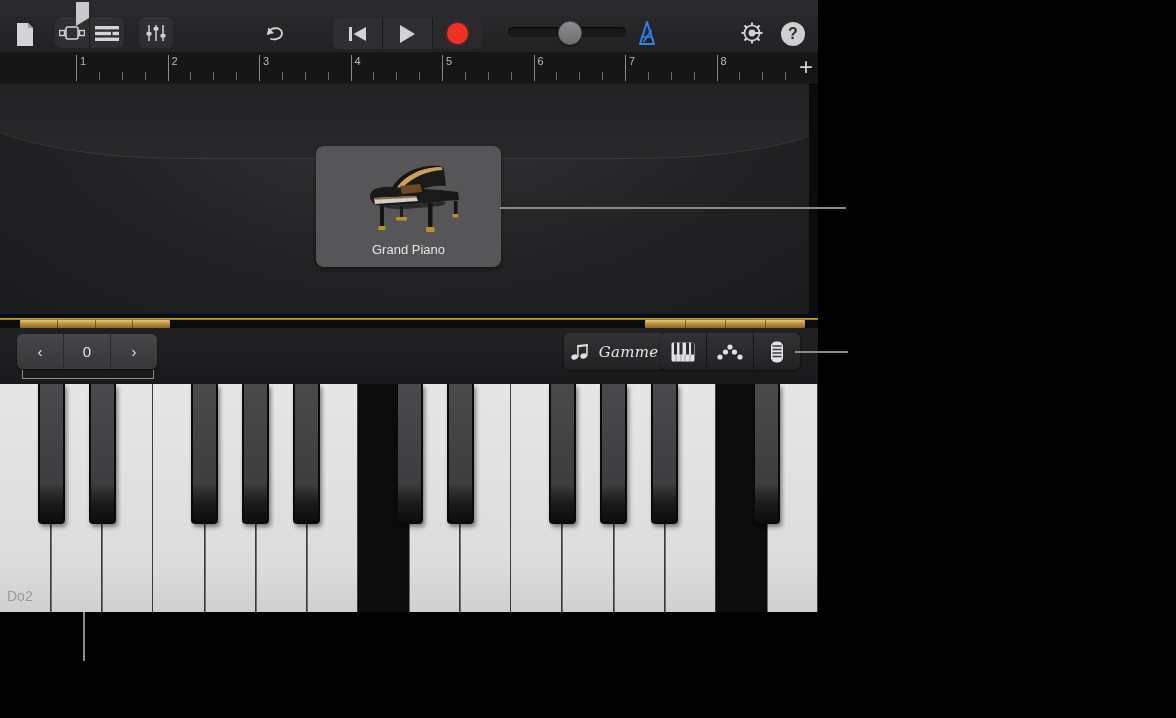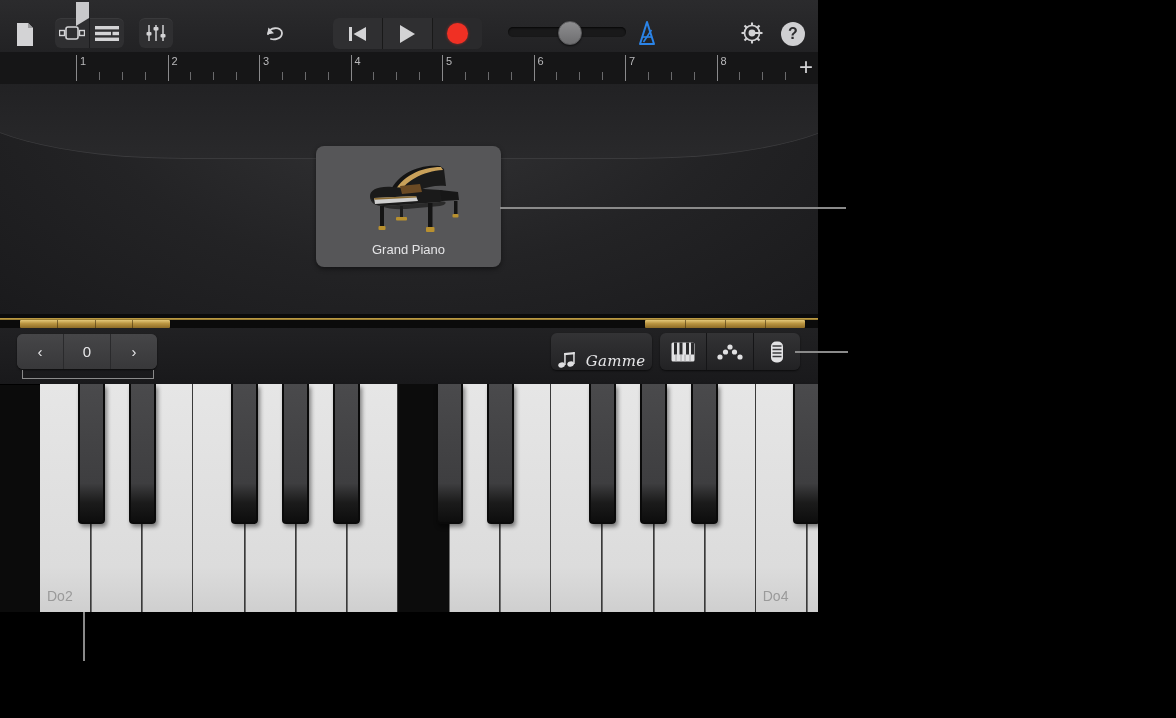--- a/index.html
+++ b/index.html
@@ -40,21 +40,21 @@
   .bar-num{position:absolute;left:4px;top:3px;font-size:11px;color:#b9b9bb;line-height:12px;}
   .tick{position:absolute;top:20px;width:1px;height:8px;background:#6a6a6c;}
   .playhead{position:absolute;left:76px;top:2px;width:14px;height:24px;z-index:4;}
   .playhead .ph-body{position:absolute;left:0;top:0;width:13px;height:16px;background:#c9c9cb;}
   .playhead .ph-tip{position:absolute;left:0;top:16px;width:0;height:0;
         border-left:13px solid #c9c9cb;border-bottom:8px solid transparent;}
   .ruler-plus{position:absolute;left:797px;top:58px;width:18px;height:18px;color:#d4d4d6;font-size:24px;
         line-height:18px;text-align:center;font-weight:300;}
 
   
-  .stage{position:absolute;left:0;top:84px;width:809px;height:230px;overflow:hidden;background:#161618;padding-left:40px;}
+  .stage{position:absolute;left:0;top:84px;width:809px;height:230px;overflow:hidden;background:#161618;}
   .stage-hood{position:absolute;left:-40px;top:-46px;width:900px;height:120px;
      background:linear-gradient(#1d1d1f,#29292b);border-radius:50%/100%;border-bottom:1px solid #3a3a3c;}
   .stage-body{position:absolute;left:0;top:16px;width:818px;height:214px;
      background:radial-gradient(ellipse at 50% 0%, #343436 0%, #232325 55%, #1a1a1c 100%);}
   .inst-card{position:absolute;left:316px;top:62px;width:185px;height:121px;background:#565658;border-radius:8px;
      box-shadow:0 2px 5px rgba(0,0,0,.45);}
   .piano-art{position:absolute;left:28px;top:10px;width:128px;height:78px;}
   .inst-label{position:absolute;left:0;top:96px;width:185px;text-align:center;color:#e4e4e6;font-size:13px;}
 
   
@@ -79,31 +79,31 @@
      display:flex;align-items:center;justify-content:center;}
   .script{font-family:"DejaVu Serif",serif;font-style:italic;font-size:15px;color:#e6e6e8;letter-spacing:.3px;}
   .sustain-lock{width:22px;height:35px;background:#1a1a1c;display:flex;align-items:center;justify-content:center;
      border-left:1px solid #131315;}
   .glissando{position:absolute;left:359px;top:333px;width:99px;height:37px;border-radius:6px;
      background:linear-gradient(#333335,#222224);box-shadow:0 1px 2px rgba(0,0,0,.6);
      display:flex;flex-direction:column;align-items:center;justify-content:center;}
   .dots{display:flex;gap:6px;margin-top:3px;}
   .dot{width:5px;height:5px;border-radius:50%;background:#5c5c5e;}
   .dot.on{background:#d9d9db;}
-  .gamme{position:absolute;left:551px;top:333px;width:101px;height:37px;border-radius:6px;
+  .gamme{position:absolute;left:564px;top:333px;width:101px;height:37px;border-radius:6px;
      background:linear-gradient(#333335,#222224);box-shadow:0 1px 2px rgba(0,0,0,.6);
-     display:flex;align-items:flex-end;justify-content:center;gap:6px;}
+     display:flex;align-items:center;justify-content:center;gap:6px;}
   .rgroup{position:absolute;left:660px;top:333px;display:flex;border-radius:6px;overflow:hidden;
      box-shadow:0 1px 2px rgba(0,0,0,.6);}
   .rgroup > div{width:46px;height:37px;background:linear-gradient(#333335,#222224);
      display:flex;align-items:center;justify-content:center;}
   .rgroup > div + div{border-left:1px solid #151517;}
 
   
-  .keyboard{position:absolute;left:0;top:384px;width:818px;height:228px;background:#0c0c0c;margin-left:40px;}
+  .keyboard{position:absolute;left:0;top:384px;width:818px;height:228px;background:#0c0c0c;}
   .wkey{position:absolute;top:0;height:228px;background:linear-gradient(#e6e6e6,#dcdcdc 80%,#cfcfcf);
      border-right:1px solid #3a3a3a;box-sizing:border-box;}
   .wkey .lbl{position:absolute;left:7px;bottom:8px;font-size:14px;color:#9a9a9a;}
   .bkey{position:absolute;top:0;width:27px;height:140px;z-index:3;
      background:linear-gradient(#4a4a4c 0%,#3e3e40 72%,#1b1b1b 86%,#0d0d0d 100%);
      border:2px solid #0a0a0a;border-top:none;border-radius:0 0 4px 4px;box-sizing:border-box;
      box-shadow:2px 3px 4px rgba(0,0,0,.45);}
   .seam{position:absolute;top:140px;width:1px;height:88px;background:#6f6f6f;z-index:2;}
 
   
@@ -408,23 +408,20 @@
         <div class="wkey" style="left: 153.375px; width: 51.125px;"></div>
         <div class="wkey" style="left: 204.5px; width: 51.125px;"></div>
         <div class="wkey" style="left: 255.625px; width: 51.125px;"></div>
         <div class="wkey" style="left: 306.75px; width: 51.125px;"></div>
         <div class="wkey" style="left: 409px; width: 51.125px;"></div>
         <div class="wkey" style="left: 460.125px; width: 51.125px;"></div>
         <div class="wkey" style="left: 511.25px; width: 51.125px;"></div>
         <div class="wkey" style="left: 562.375px; width: 51.125px;"></div>
         <div class="wkey" style="left: 613.5px; width: 51.125px;"></div>
         <div class="wkey" style="left: 664.625px; width: 51.125px;"></div>
-        <div class="wkey" style="left: 715.75px; width: 51.125px;">
-          <span class="lbl">Do4</span>
-        </div>
         <div class="wkey" style="left: 766.875px; width: 51.125px;"></div>
         <div class="bkey" style="left: 37.625px;"></div>
         <div class="seam" style="left: 51.125px;"></div>
         <div class="bkey" style="left: 88.75px;"></div>
         <div class="seam" style="left: 102.25px;"></div>
         <div class="bkey" style="left: 191px;"></div>
         <div class="seam" style="left: 204.5px;"></div>
         <div class="bkey" style="left: 242.125px;"></div>
         <div class="seam" style="left: 255.625px;"></div>
         <div class="bkey" style="left: 293.25px;"></div>

